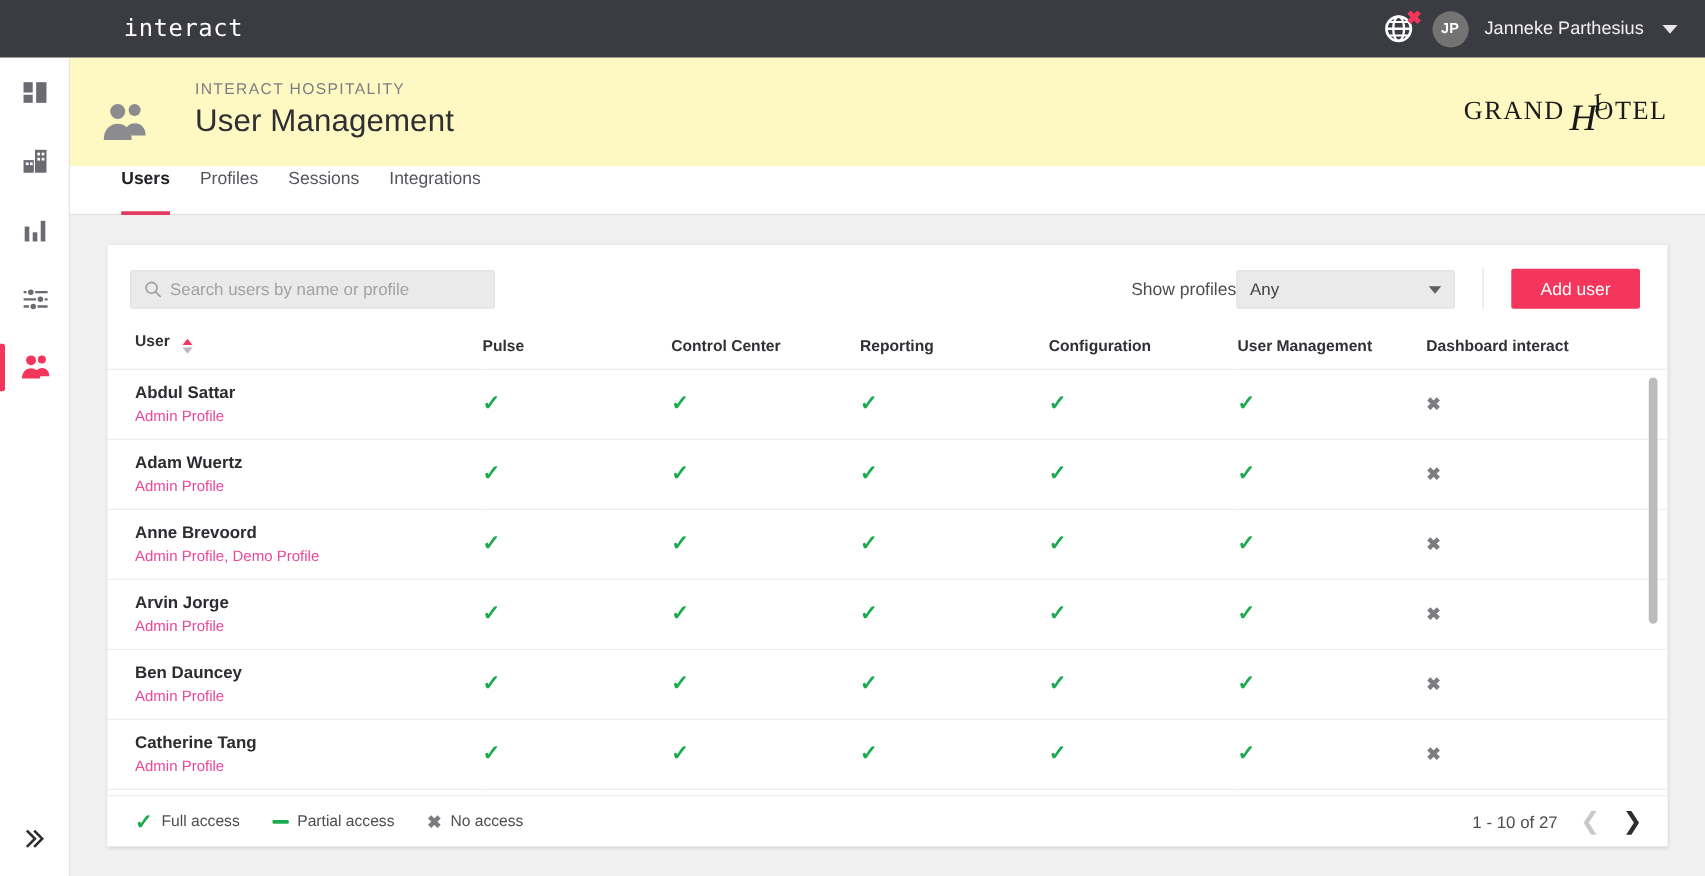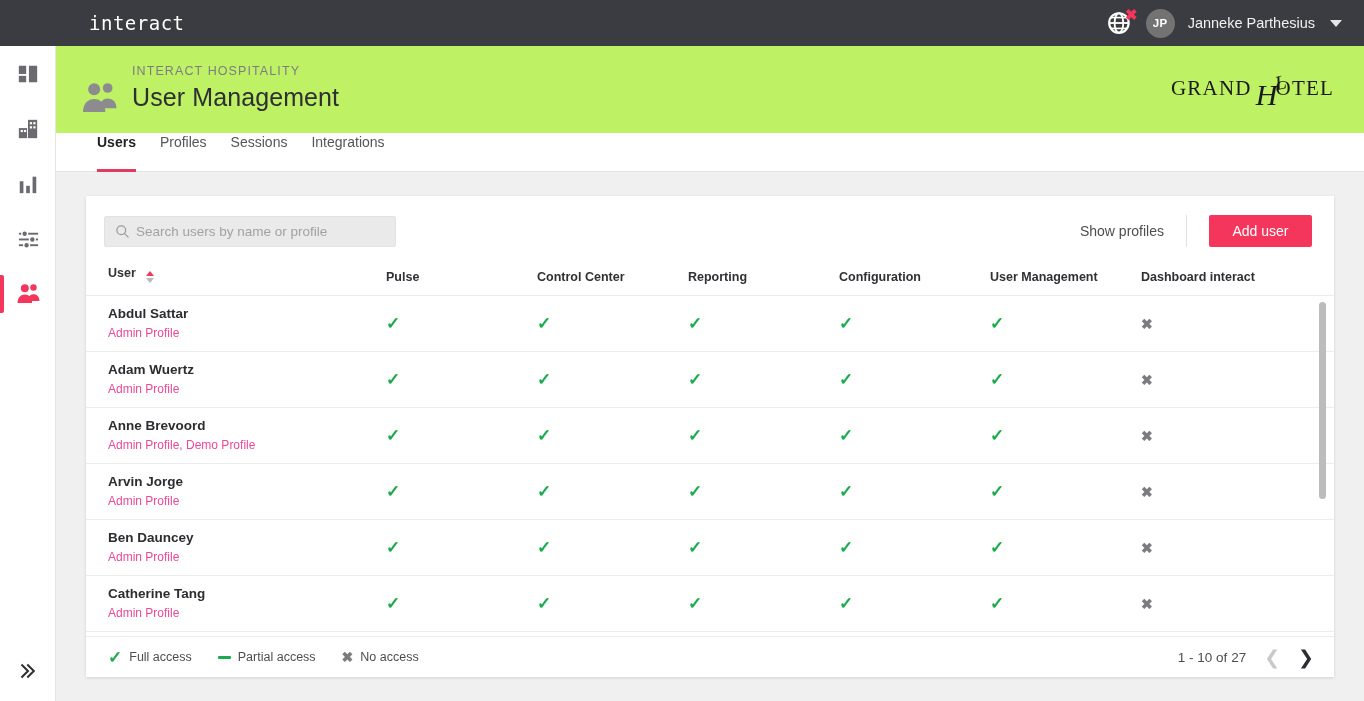--- a/index.html
+++ b/index.html
@@ -22,21 +22,21 @@
     z-index: 40;
   }
   .brand {
     width: 56px; flex: none;
   }
   .brand-word {
     color: #ffffff;
     font-family: "DejaVu Sans Mono", monospace;
     font-size: 19px;
     letter-spacing: 0.5px;
-    margin-left: 33px;
+    margin-left: 43px;
     white-space: nowrap;
   }
   .topbar-spacer { flex: 1; }
   .topbar-right {
     display: flex; align-items: center;
     gap: 13px;
     padding-right: 22px;
   }
   .globe-wrap { position: relative; width: 26px; height: 26px; }
   .globe-x {
@@ -94,22 +94,22 @@
 
   
   .page {
     position: absolute; top: 46px; left: 56px;
     width: 1308px; height: 655px;
     background: #f0f0f0;
   }
   .pagehead {
     position: relative;
     height: 87px;
-    background: #bef264;
-    display: flex; align-items: flex-start;
+    background: #fef9c3;
+    display: flex; align-items: flex-start; gap: 24px;
   }
   .pagehead-icon {
     margin: 31px 0 0 24px;
   }
   .pagehead-text {
     margin: 18px 0 0 12px;
   }
   .eyebrow {
     font-size: 12.5px; letter-spacing: 1.1px;
     color: #7c7c82; text-transform: uppercase;
@@ -489,20 +489,24 @@
           <circle cx="10" cy="10" r="7" fill="none" stroke="#9b9ba0" stroke-width="2"></circle>
           <line x1="15" y1="15" x2="21" y2="21" stroke="#9b9ba0" stroke-width="2" stroke-linecap="round"></line>
         </svg>
         <input type="text" placeholder="Search users by name or profile" style="">
       </div>
 
       <div class="toolbar-spacer"></div>
 
       <div class="show-profiles-label">Show profiles</div>
 
+      <div class="select">
+        <span>Any</span>
+        <span class="arrow"></span>
+      </div>
 
       <div class="divider-v"></div>
 
       <button class="btn-primary">Add user</button>
     </div>
 
     <div class="table-wrap">
       <table>
         <thead>
           <tr>

